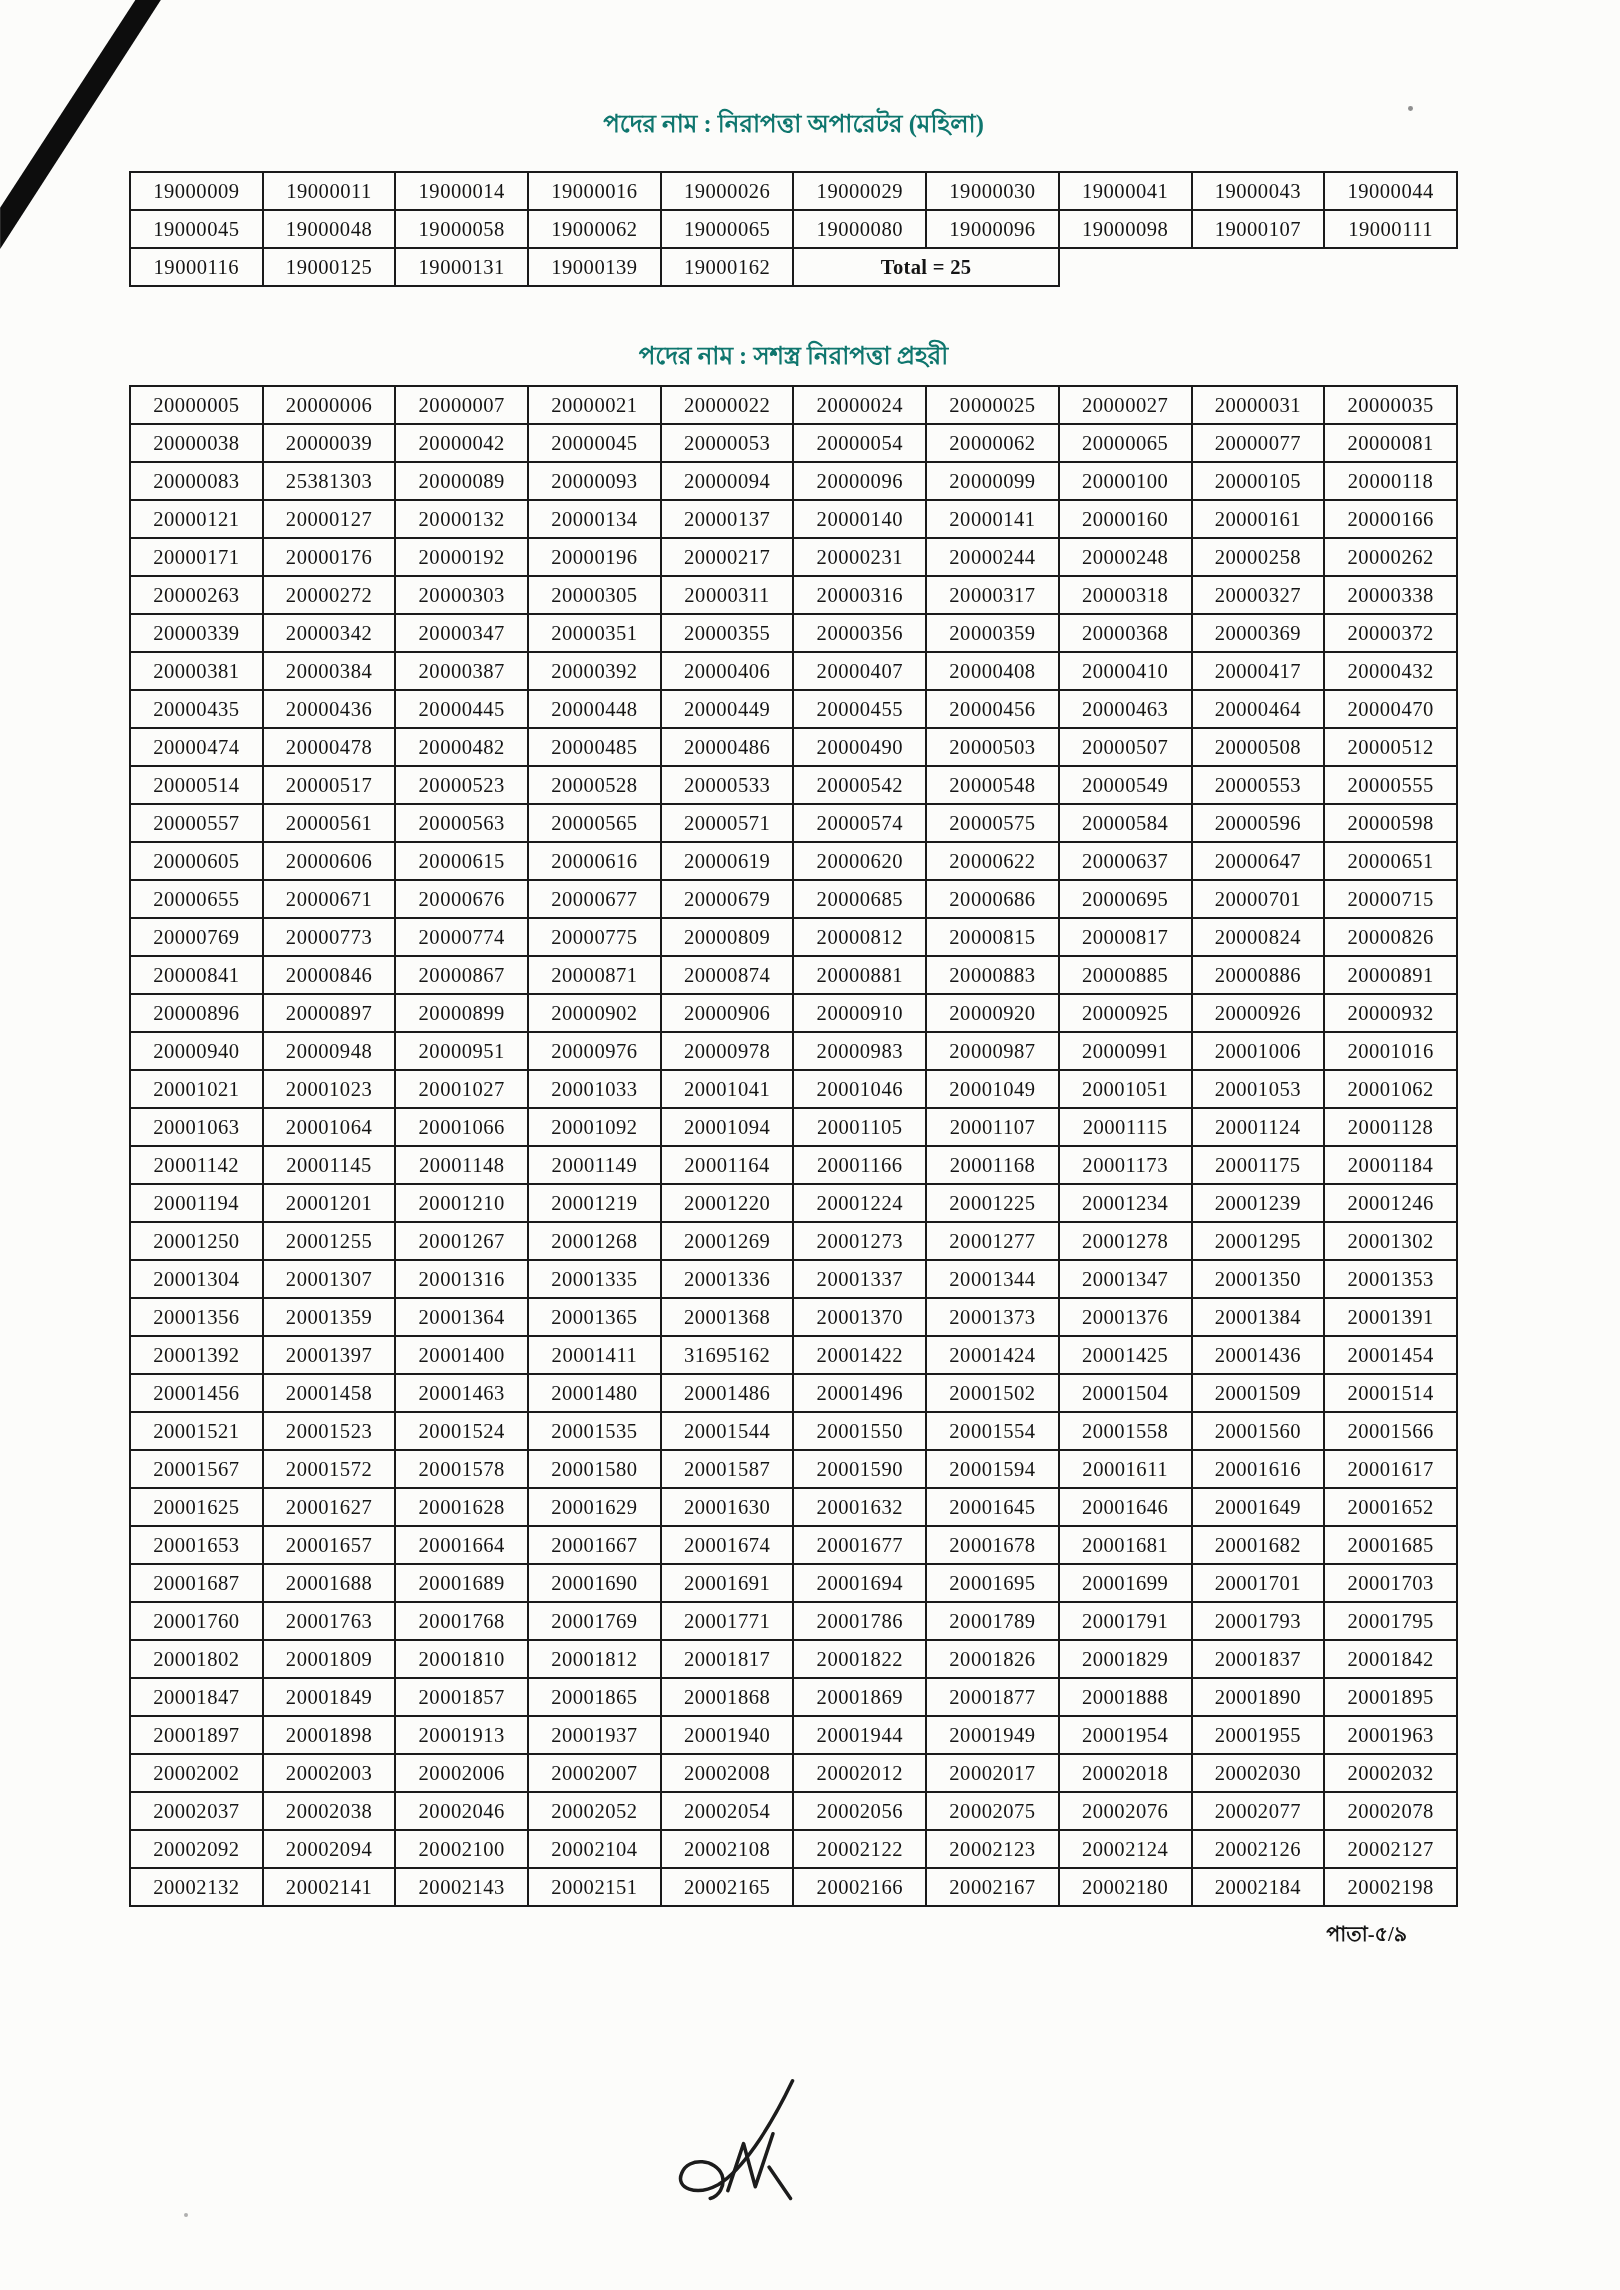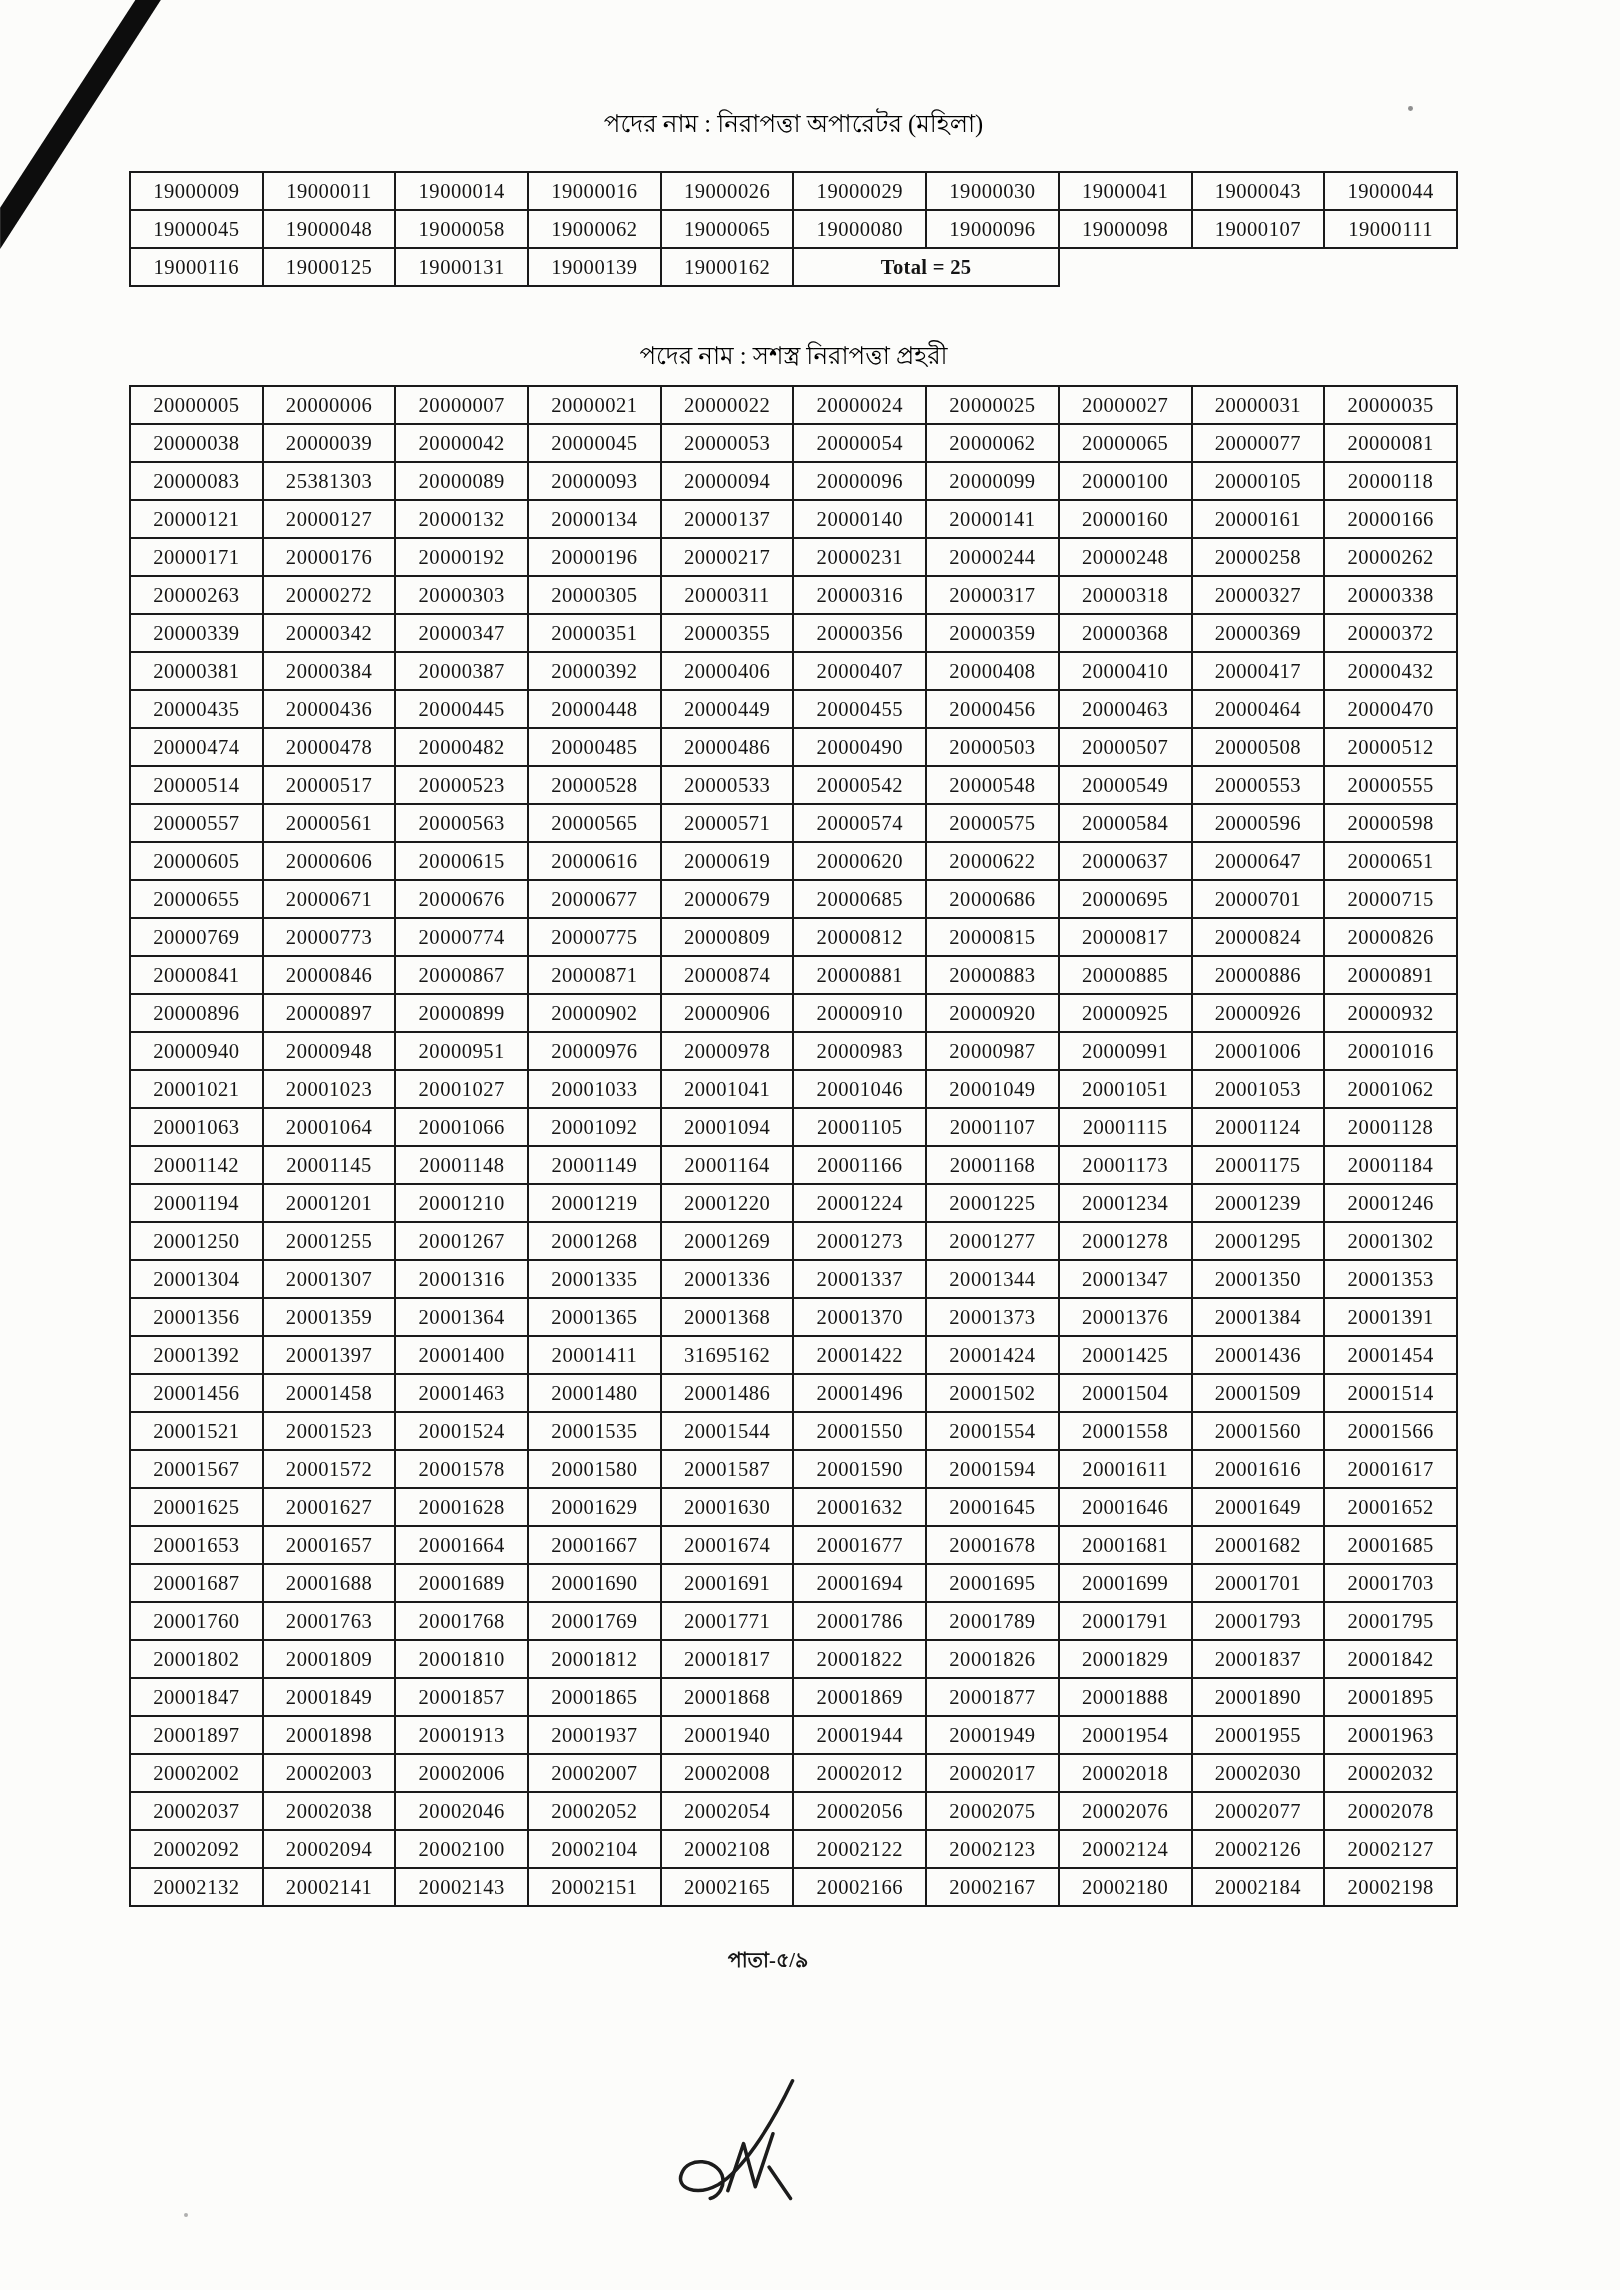--- a/index.html
+++ b/index.html
@@ -12,24 +12,24 @@
     overflow: hidden;
     font-family: "Liberation Serif", "DejaVu Serif", serif;
     color: #121212;
   }
   .content {
     position: relative;
     padding: 110px 162px 0 129px;
   }
   .section-title {
     text-align: center;
-    font-weight: 400;
+    font-weight: 700;
     font-size: 24.5px;
     line-height: 1.15;
-    color: #000000;
+    color: #0f766e;
   }
   .title-1 { margin-bottom: 33px; }
   .title-2 { margin-top: 55px; margin-bottom: 15px; }
   table.roll-table {
     border-collapse: collapse;
     table-layout: fixed;
     width: 100%;
     border-radius: 29px;
   }
   table.roll-table td {
@@ -42,23 +42,23 @@
     padding: 0 2px;
     white-space: nowrap;
     color: #141414;
   }
   table.roll-table td.total-cell {
     font-weight: 700;
     font-family: "Liberation Serif", serif;
     letter-spacing: 0.3px;
   }
   .page-number {
-    text-align: center;
+    text-align: right;
     padding-right: 51px;
-    margin-top: 38px;
+    margin-top: 12px;
     font-size: 20.6px;
     font-weight: 700;
     color: #161616;
   }
   .corner-mark {
     position: absolute;
     top: 0; left: 0;
     width: 255px; height: 294px;
     pointer-events: none;
   }

